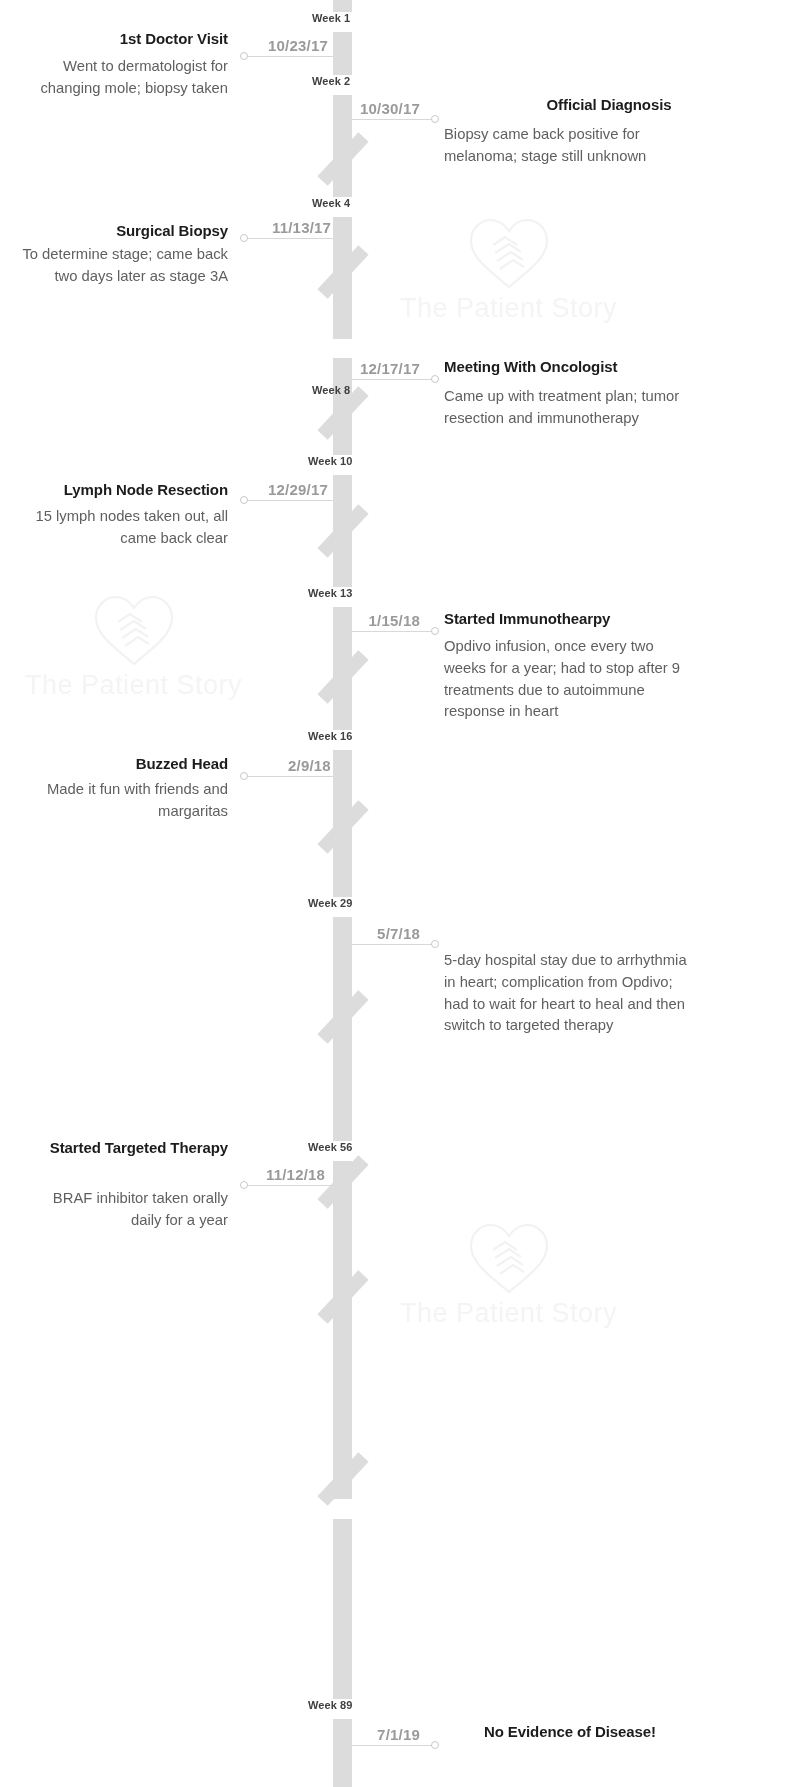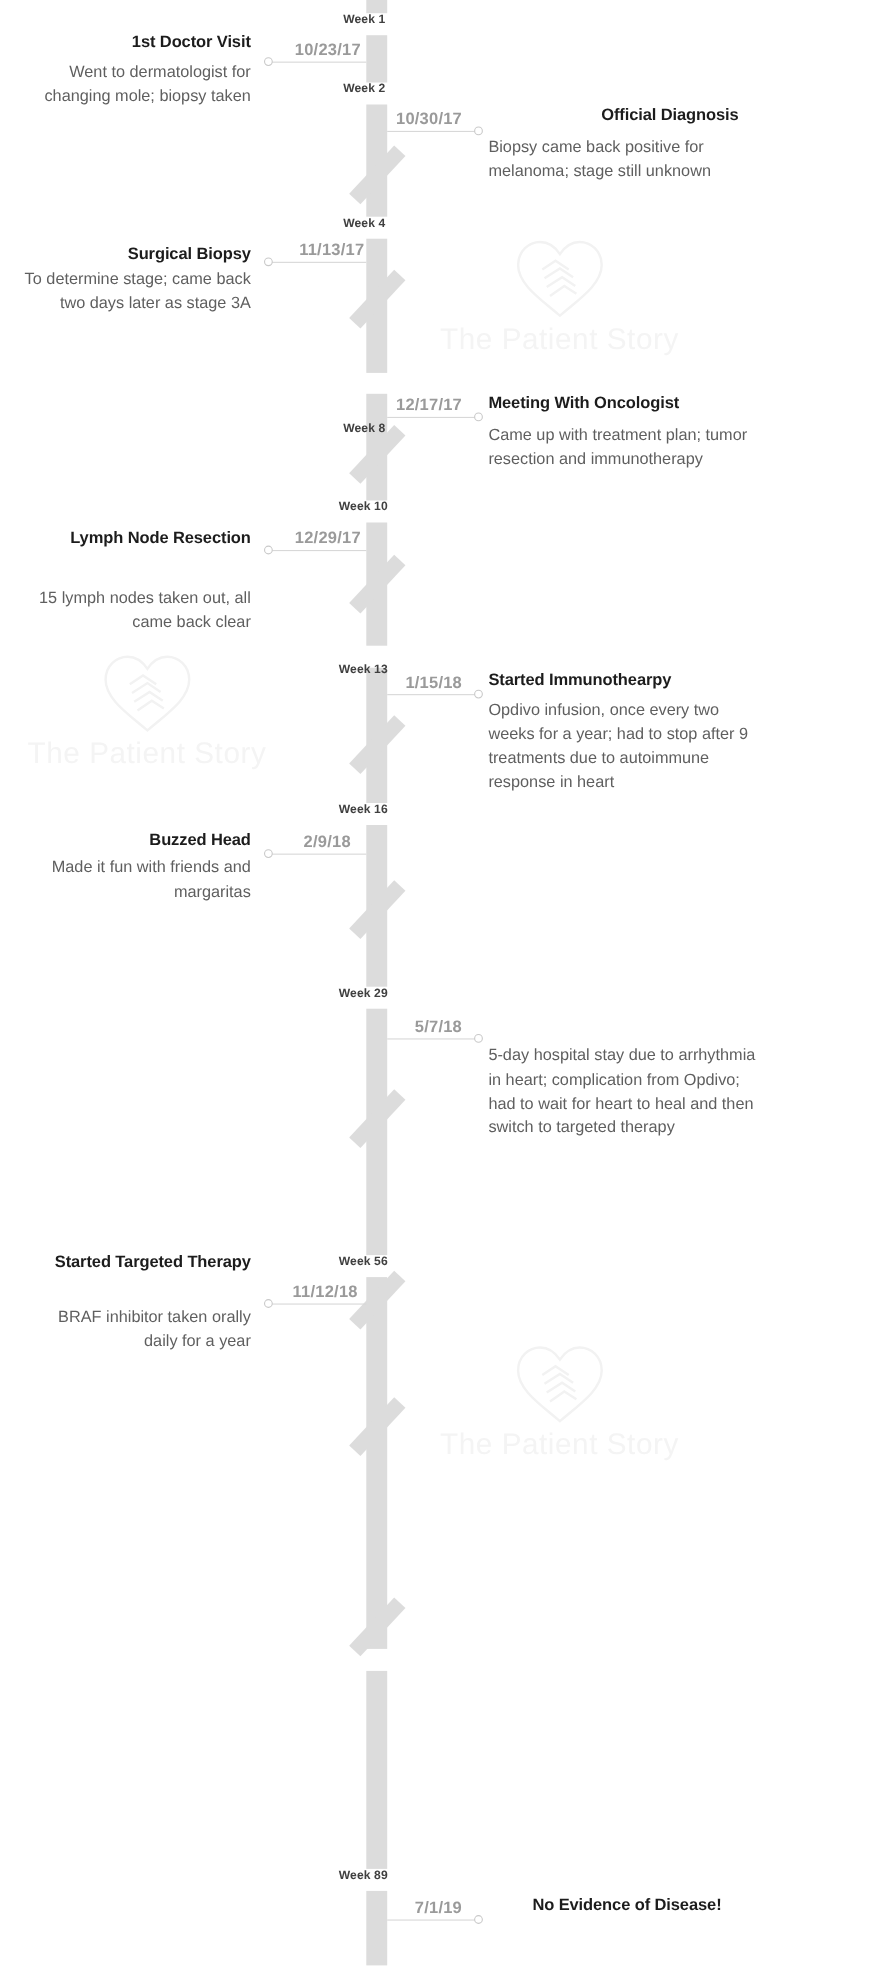--- a/index.html
+++ b/index.html
@@ -204,31 +204,31 @@
   <div class="connector" style="left:352px;top:379px;width:84px;"></div>
   <div class="node-dot" style="left:431px;top:375px;"></div>
   <div class="ev-title align-left" style="left:444px;top:358px;width:340px;">Meeting With Oncologist</div>
   <div class="ev-desc align-left" style="left:444px;top:386px;width:244px;">Came up with treatment plan; tumor resection and immunotherapy</div>
 
   <div class="week-label" style="left:308px;top:455px;">Week 10</div>
   <div class="date-label align-left" style="left:268px;top:481px;">12/29/17</div>
   <div class="connector" style="left:247px;top:500px;width:86px;"></div>
   <div class="node-dot" style="left:240px;top:496px;"></div>
   <div class="ev-title align-right" style="left:2px;top:481px;width:226px;">Lymph Node Resection</div>
-  <div class="ev-desc align-right" style="left:10px;top:506px;width:218px;margin-top:28px;">15 lymph nodes taken out, all came back clear</div>
-
-  <div class="week-label" style="left:308px;top:587px;margin-top:16px;">Week 13</div>
+  <div class="ev-desc align-right" style="left:10px;top:506px;width:218px;">15 lymph nodes taken out, all came back clear</div>
+
+  <div class="week-label" style="left:308px;top:587px;">Week 13</div>
   <div class="date-label align-right" style="left:352px;top:612px;width:68px;">1/15/18</div>
   <div class="connector" style="left:352px;top:631px;width:84px;"></div>
   <div class="node-dot" style="left:431px;top:627px;"></div>
   <div class="ev-title align-left" style="left:444px;top:610px;width:340px;">Started Immunothearpy</div>
   <div class="ev-desc align-left" style="left:444px;top:636px;width:245px;">Opdivo infusion, once every two weeks for a year; had to stop after 9 treatments due to autoimmune response in heart</div>
 
   <div class="week-label" style="left:308px;top:730px;">Week 16</div>
-  <div class="date-label align-left" style="left:276px;top:757px;">2/9/18</div>
+  <div class="date-label align-left" style="left:288px;top:757px;">2/9/18</div>
   <div class="connector" style="left:247px;top:776px;width:86px;"></div>
   <div class="node-dot" style="left:240px;top:772px;"></div>
   <div class="ev-title align-right" style="left:20px;top:755px;width:208px;text-align:right;">Buzzed Head</div>
   <div class="ev-desc align-right" style="left:20px;top:779px;width:208px;">Made it fun with friends and margaritas</div>
 
   <div class="week-label" style="left:308px;top:897px;">Week 29</div>
   <div class="date-label align-right" style="left:352px;top:925px;width:68px;">5/7/18</div>
   <div class="connector" style="left:352px;top:944px;width:84px;"></div>
   <div class="node-dot" style="left:431px;top:940px;"></div>
   <div class="ev-desc align-left" style="left:444px;top:950px;width:248px;">5-day hospital stay due to arrhythmia in heart; complication from Opdivo; had to wait for heart to heal and then switch to targeted therapy</div>

